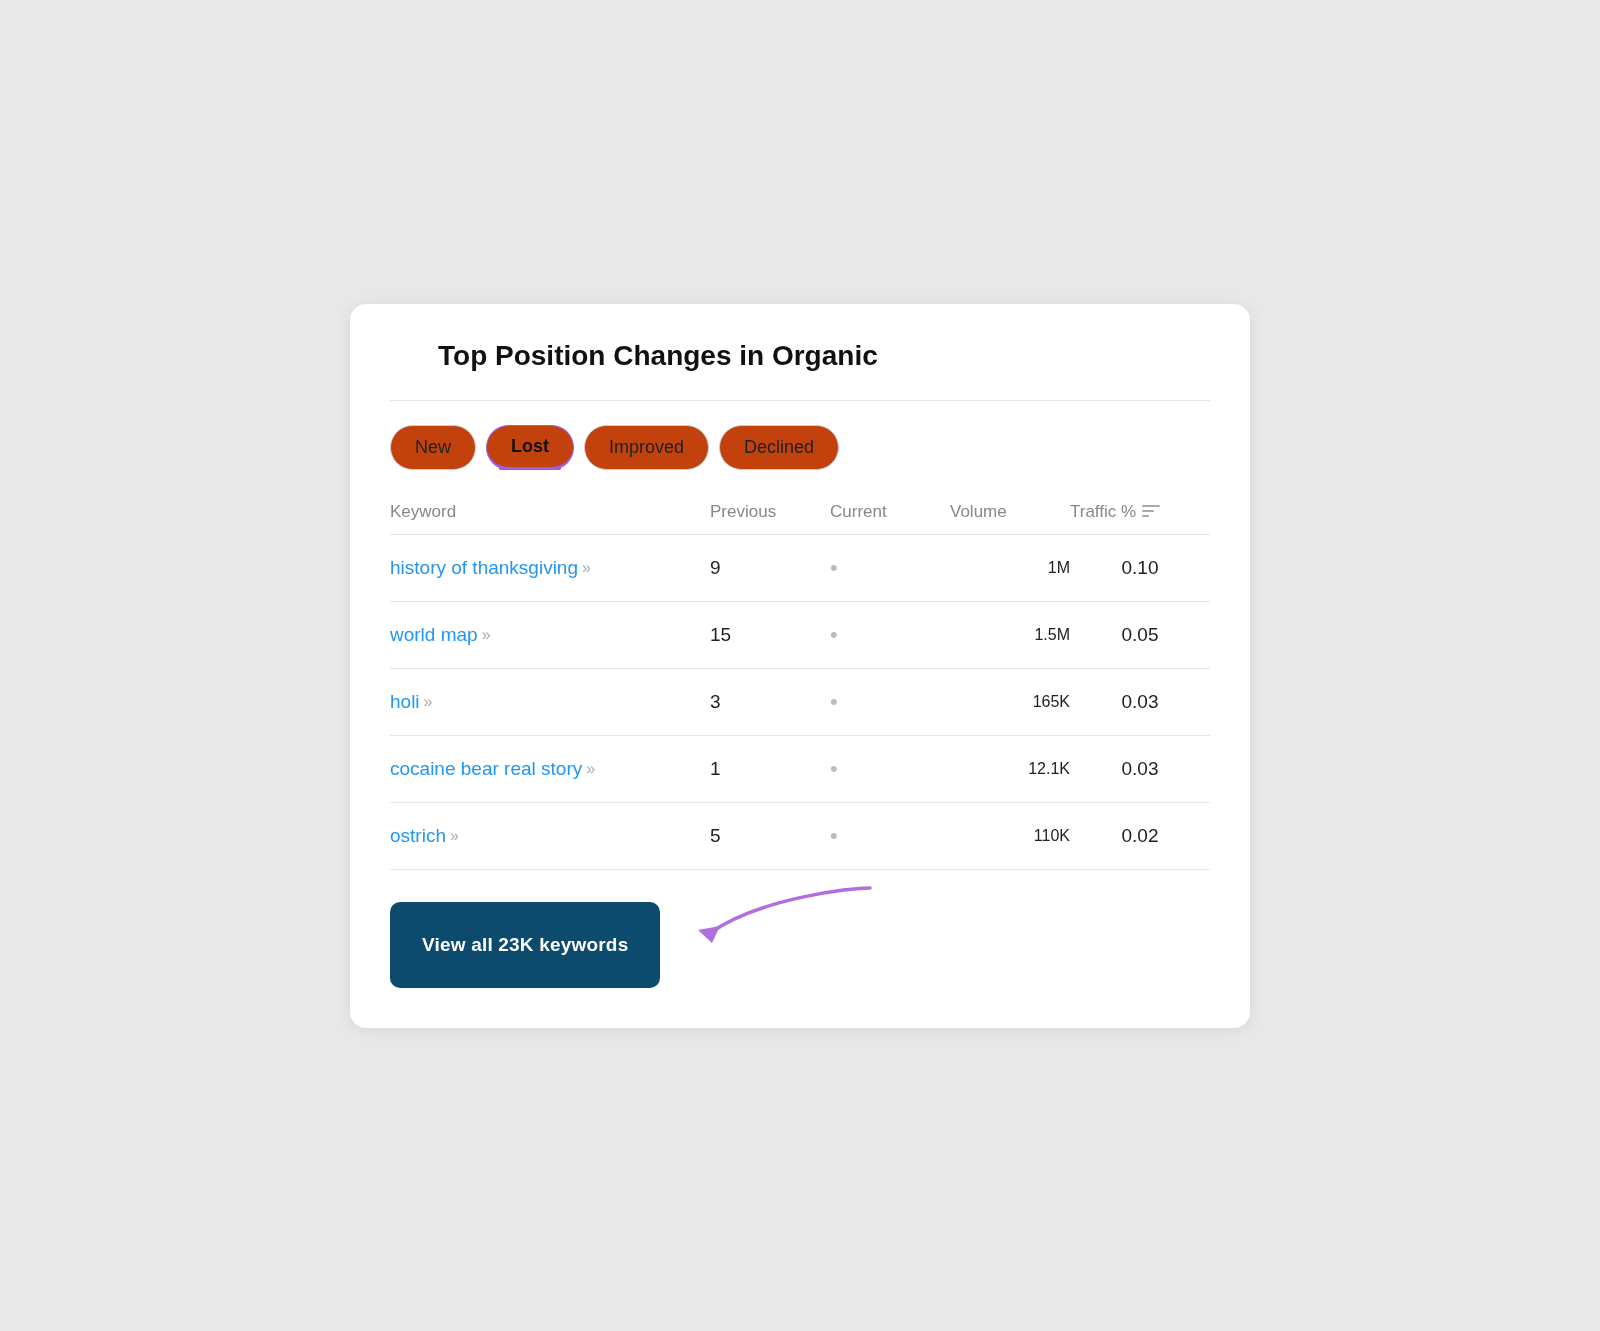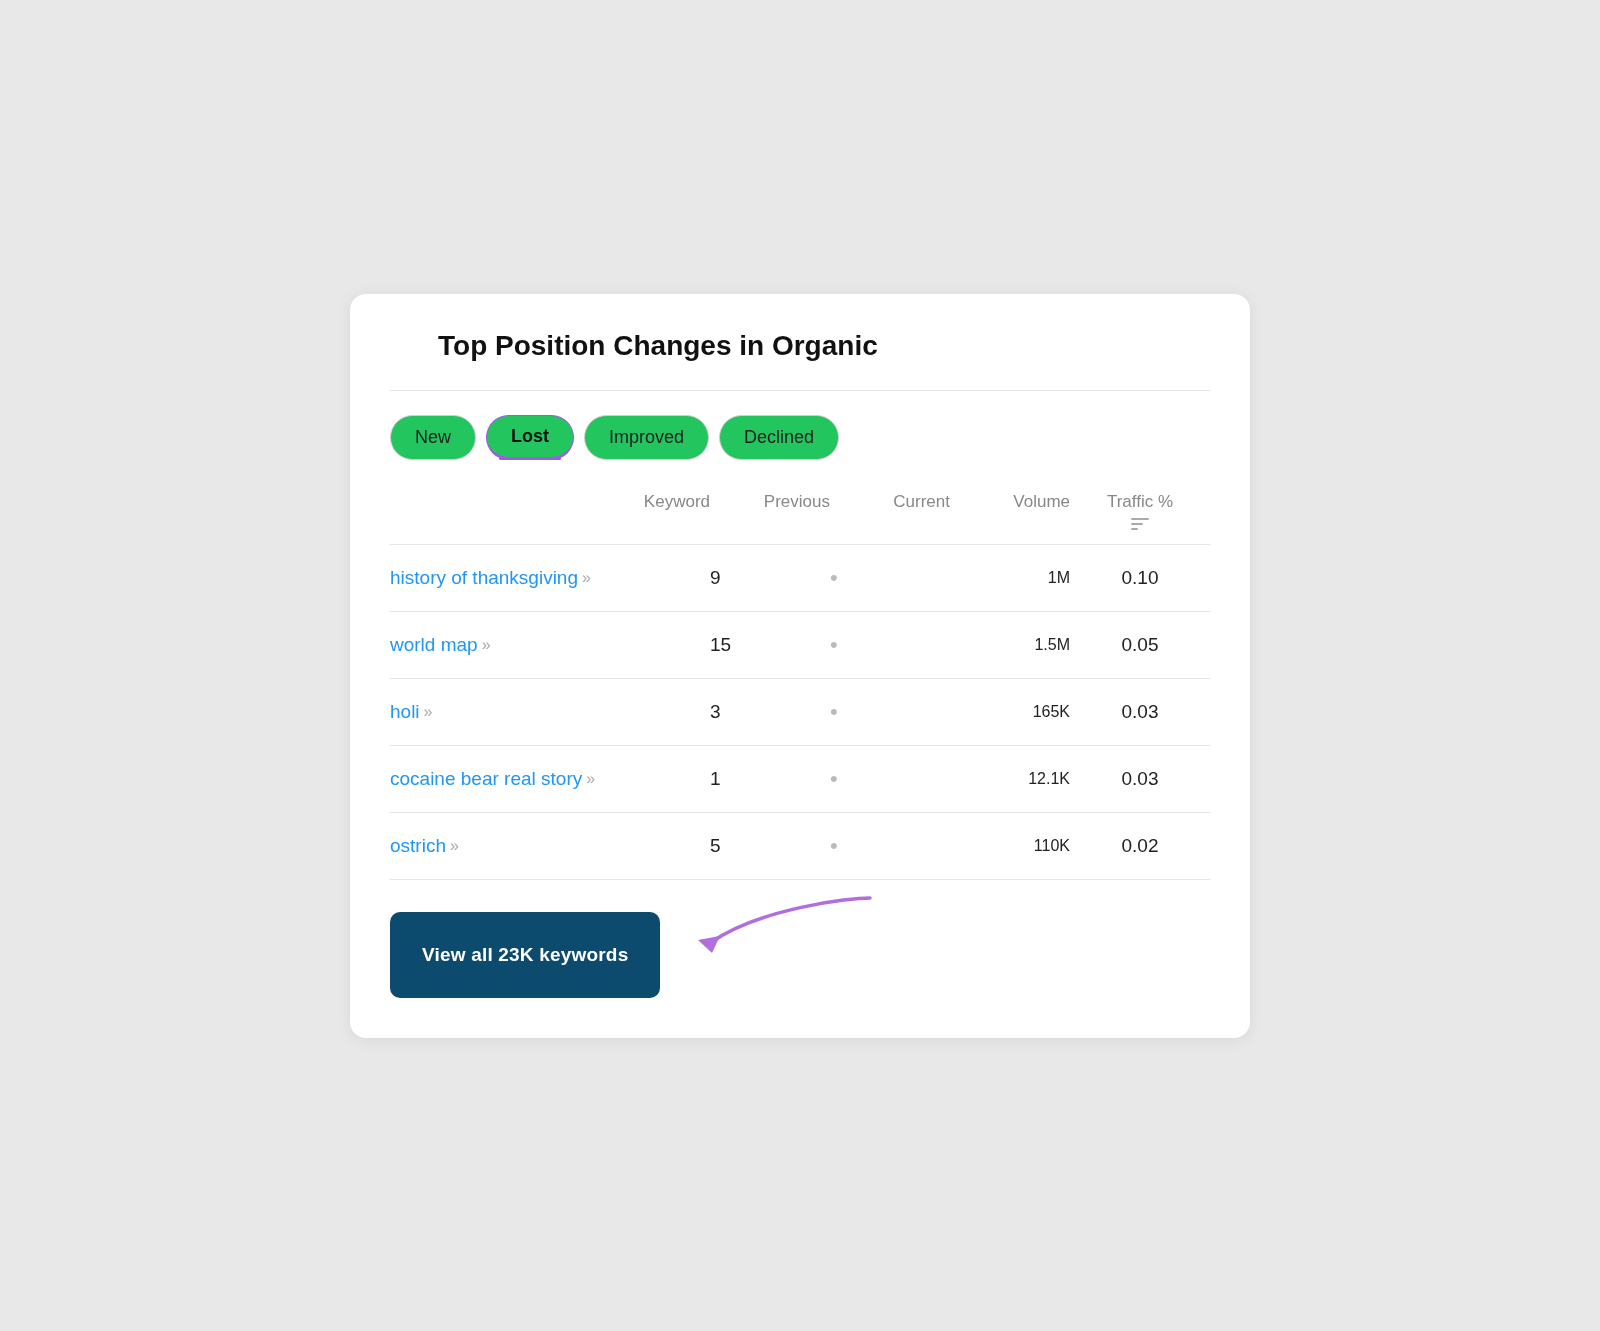--- a/index.html
+++ b/index.html
@@ -32,21 +32,21 @@
     }
     .tabs {
       display: flex;
       gap: 10px;
       margin-bottom: 32px;
     }
     .tab {
       padding: 10px 24px;
       border-radius: 24px;
       border: 1.5px solid #d0d0d0;
-      background: #22c55e;
+      background: #c2410c;
       font-size: 18px;
       color: #222;
       cursor: pointer;
       font-weight: 500;
       transition: border-color 0.15s;
     }
     .tab.active {
       border-color: #a259e6;
       border-bottom-width: 3px;
       color: #111;
@@ -68,28 +68,27 @@
     .table-header {
       display: grid;
       grid-template-columns: 1fr 120px 120px 120px 140px;
       padding: 0 0 12px 0;
       color: #888;
       font-size: 17px;
       font-weight: 400;
       border-bottom: none;
     }
     .table-header .col {
-      text-align: right;
+      text-align: left;
     }
     .table-header .col.right {
       text-align: right;
       display: flex;
       align-items: center;
       gap: 6px;
-      flex-direction: column;
     }
     .filter-icon {
       display: inline-block;
       width: 18px;
       height: 14px;
       vertical-align: middle;
       position: relative;
     }
     .filter-icon span {
       display: block;

